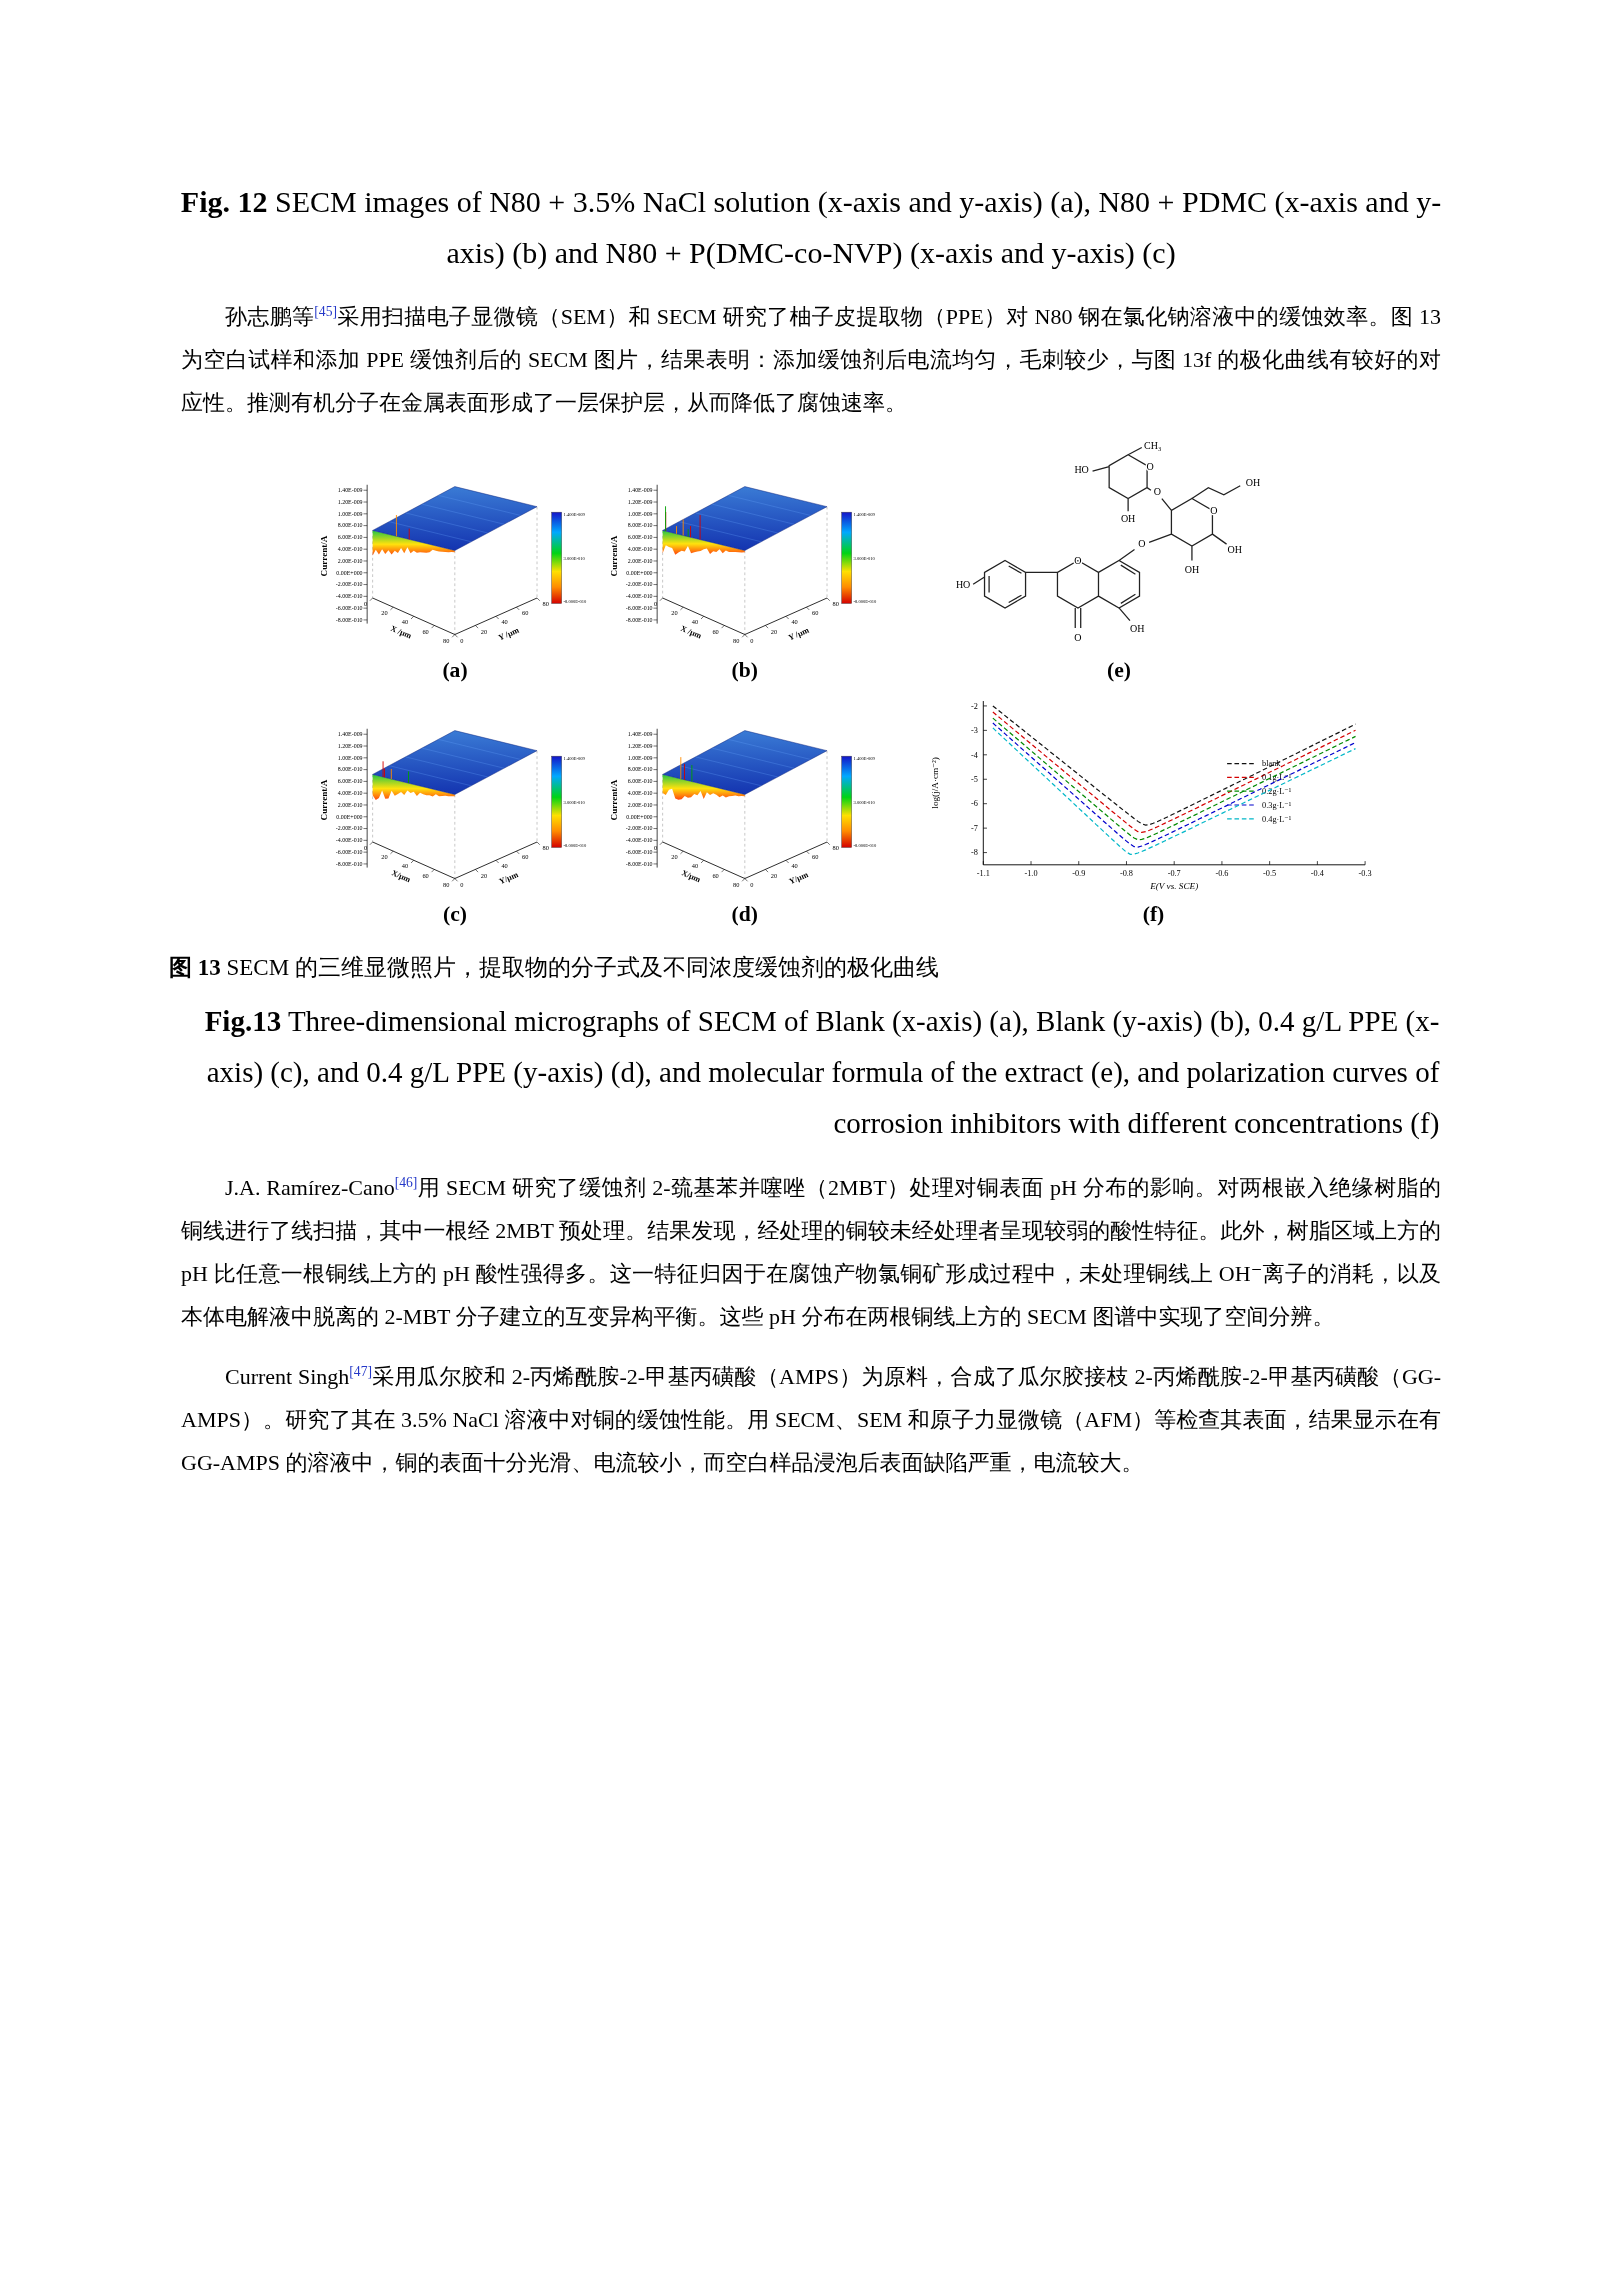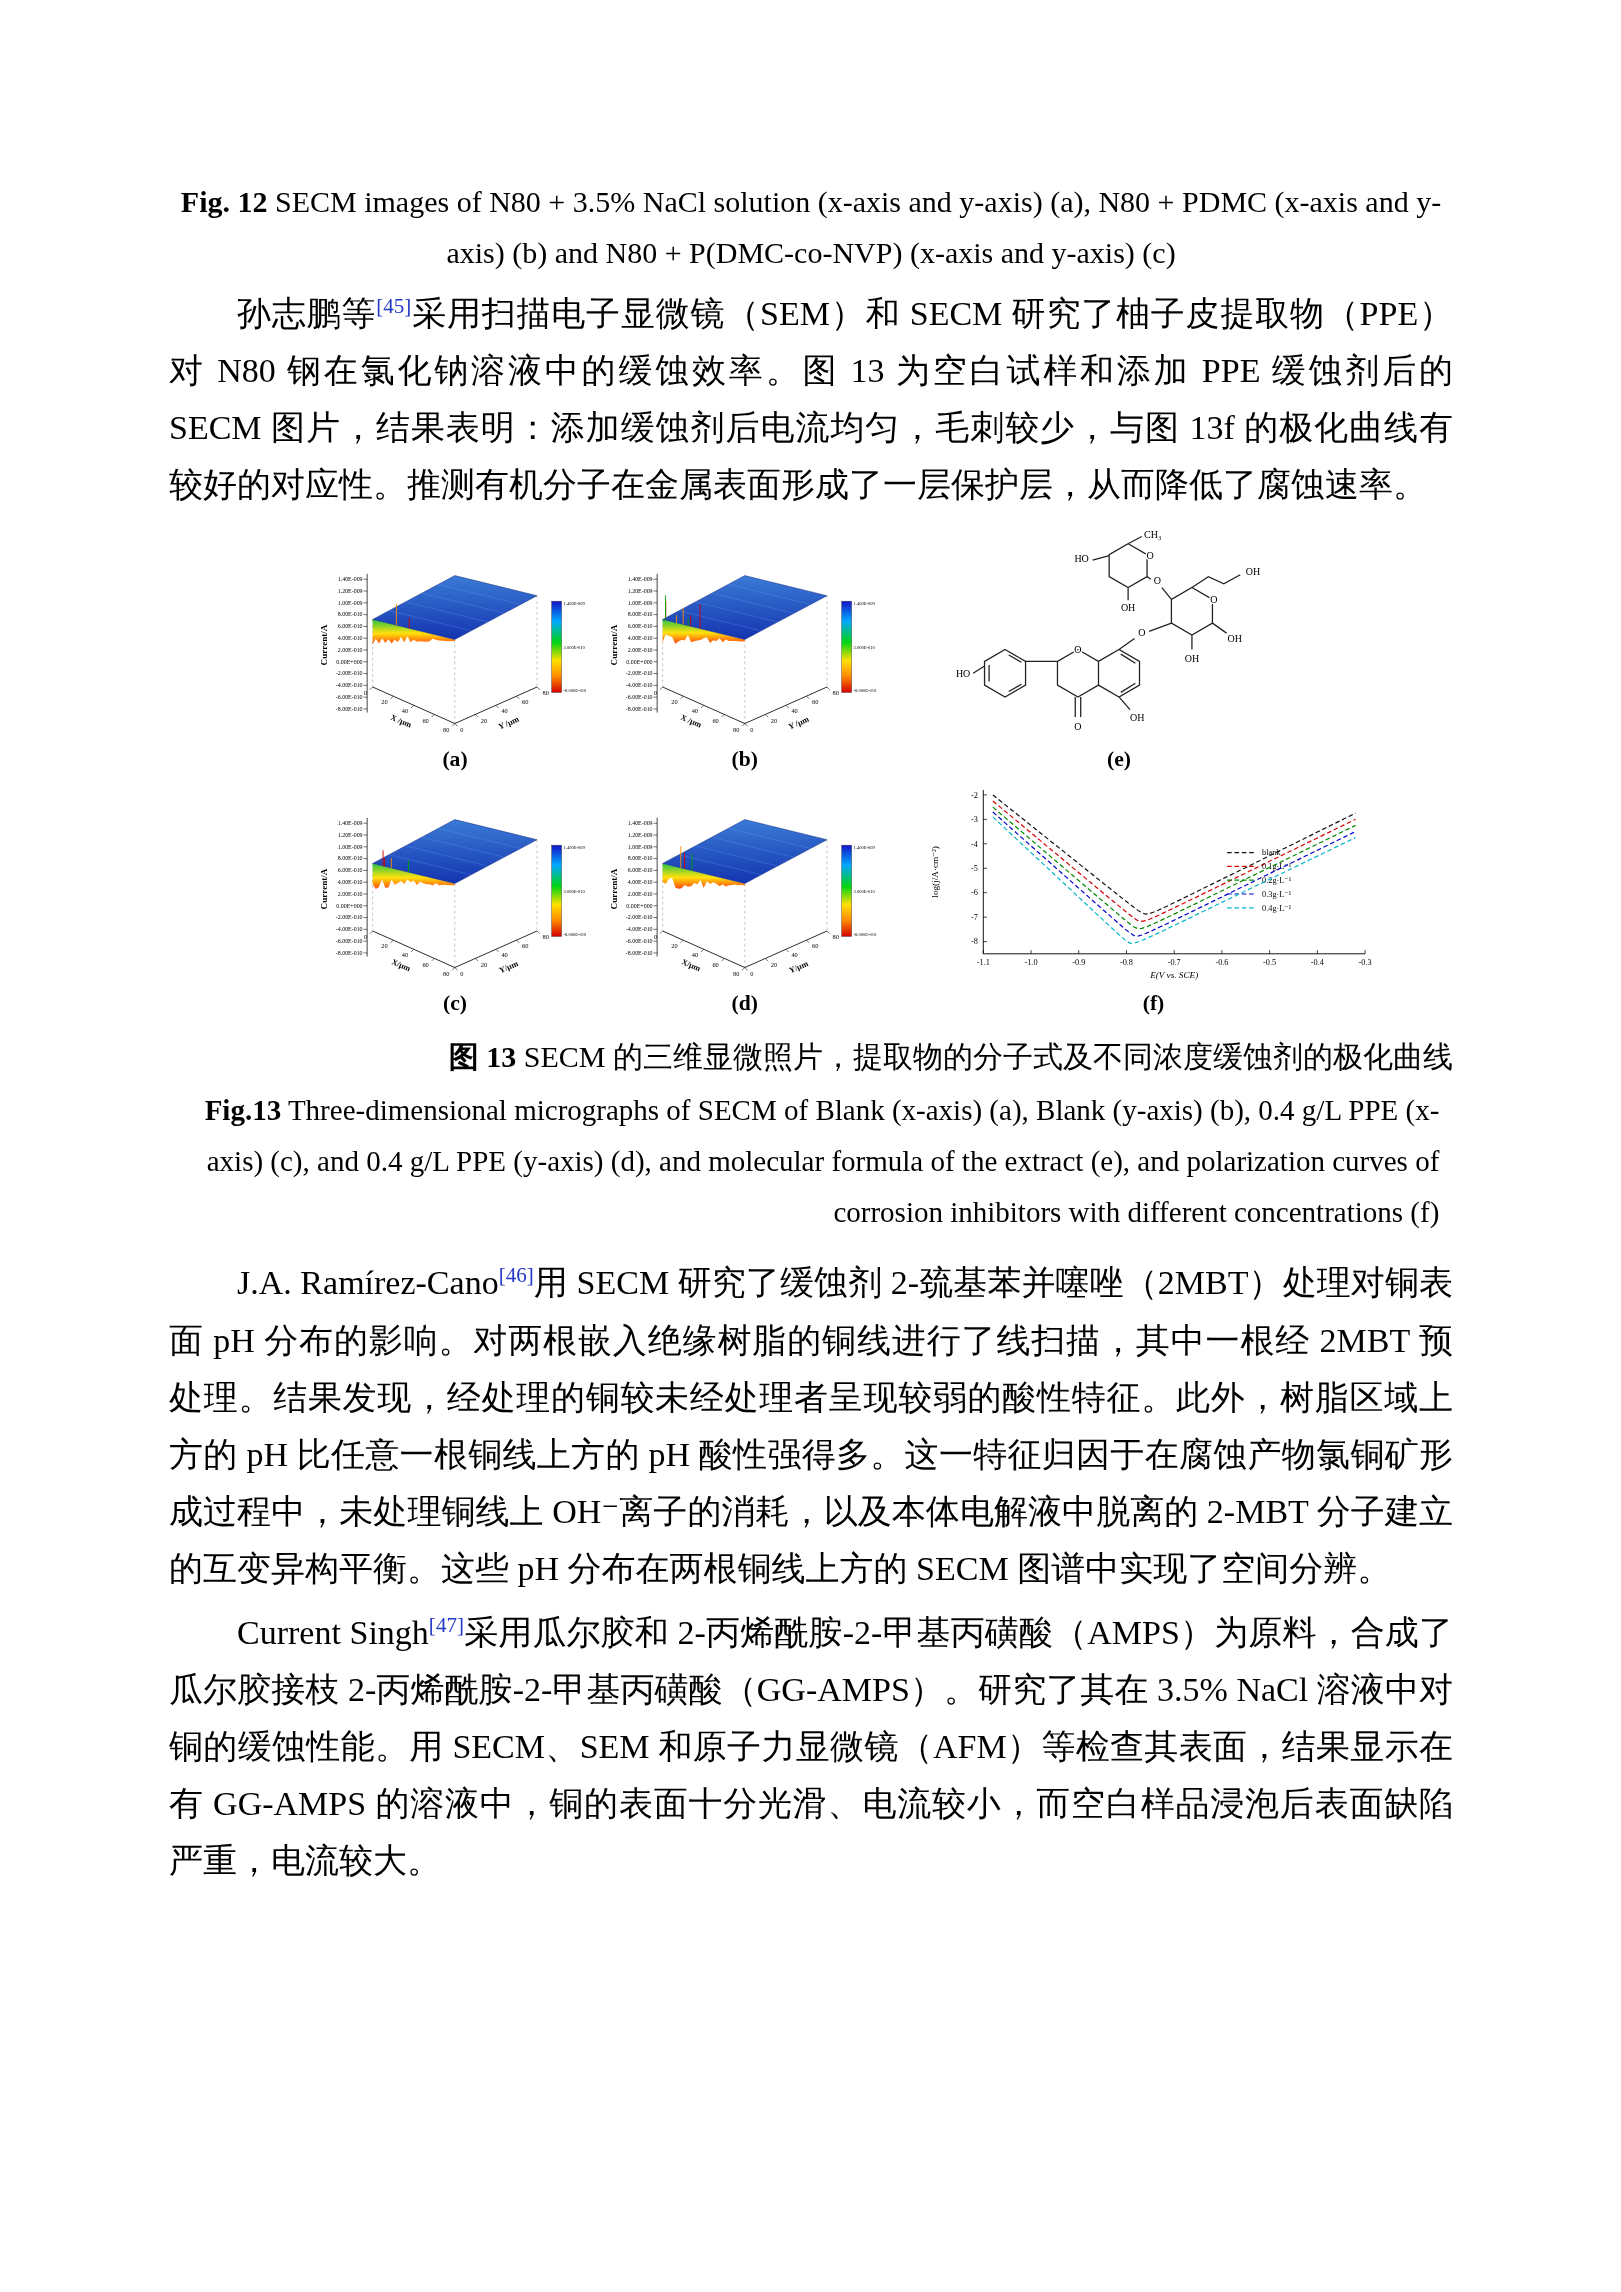--- a/index.html
+++ b/index.html
@@ -3,30 +3,30 @@
 <meta charset="utf-8">
 <style>
   *{box-sizing:border-box}
   html,body{margin:0;padding:0}
   body{width:1621px;height:2293px;background:#ffffff;color:#000;
        font-family:"Liberation Serif","DejaVu Serif",serif;}
   .page{position:relative;width:1621px;height:1892px;overflow:hidden;background:#fff}
   .content{position:absolute;left:169px;top:176px;width:1284px}
   .caption{font-size:30px;line-height:51px;text-align:center}
   .caption b, .caption-cn b, .caption-en b{font-weight:bold}
-  p.body{font-size:34px;line-height:57px;margin:0;text-align:justify;text-indent:2em}
+  p.body{font-size:22px;line-height:43px;margin:12px;text-align:justify;text-indent:2em}
   sup.ref{color:#2438c8;font-size:0.62em;vertical-align:super}
   .figure{margin:13.7px 0 3.9px 0}
   .fig-row{display:flex;align-items:flex-end;margin-left:147px}
   .fig-row + .fig-row{margin-top:5.9px}
   .plot3d-wrap{width:278px;margin-right:11.8px}
   .molecule-wrap{margin-left:27.4px}
   .pol-wrap{margin-left:27.4px}
   .sublabel{font-size:21.6px;font-weight:bold;text-align:center;line-height:27.4px}
-  .caption-cn{font-size:30px;line-height:57px;text-align:right;margin-top:9.8px}
+  .caption-cn{font-size:23px;line-height:57px;text-align:left;margin-top:9.8px}
   .caption-en{font-size:29px;line-height:51px;text-align:right;padding:0 13.7px;margin-bottom:9.8px}
   .page-number{position:absolute;left:0;right:0;top:2147px;text-align:right;font-size:25.5px}
   svg text{font-family:"Liberation Serif","DejaVu Serif",serif}
 </style>
 </head>
 <body>
 
 <div class="page">
   <div class="content">
 

